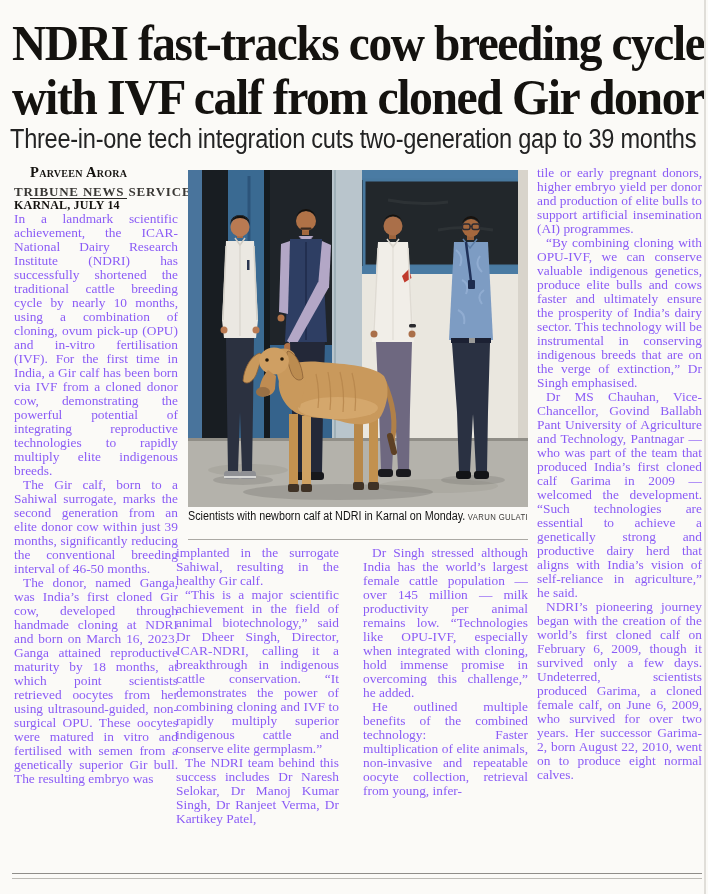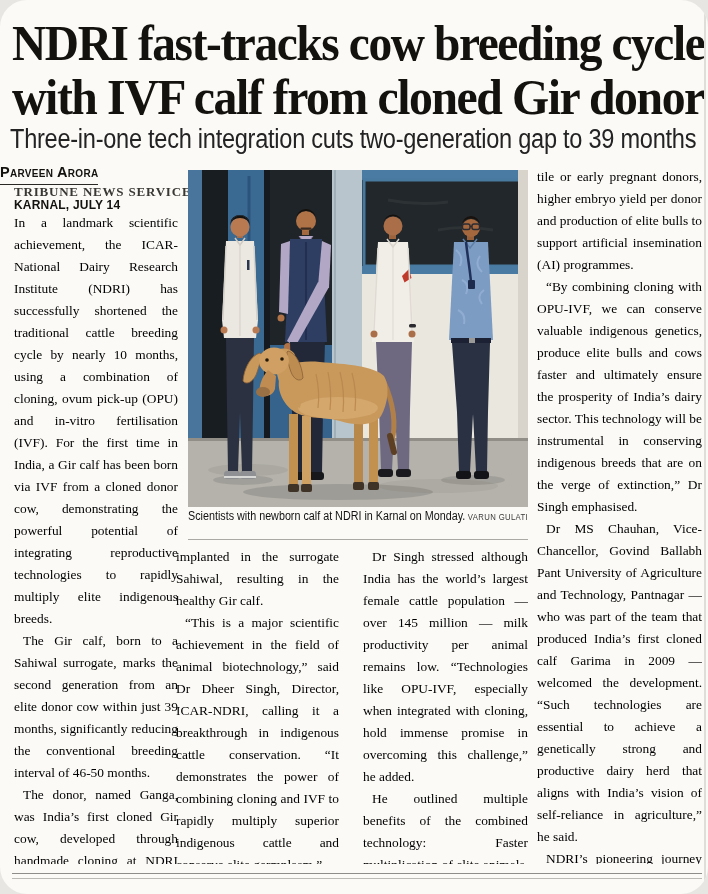--- a/index.html
+++ b/index.html
@@ -1,37 +1,37 @@
 <!DOCTYPE html>
 <html lang="en"><head>
 <meta charset="utf-8">
 <style>
   html,body{margin:0;padding:0;}
   body{background:#e8e6e2;font-family:"Liberation Serif",serif;}
-  #page{position:relative;width:708px;height:894px;background:#fbfaf7;margin:0 auto;overflow:hidden;border-radius:27px;}
+  #page{position:relative;width:708px;height:894px;background:#fbfaf7;margin:0 auto;overflow:hidden;}
   #page::after{content:"";position:absolute;right:2px;top:0;bottom:0;width:2px;background:#e0ded9;}
 
   
   .headline{position:absolute;left:12px;top:16px;width:692px;color:#14120f;}
   .headline .hl-line{font-family:"Liberation Serif",serif;font-weight:700;font-size:51px;line-height:54px;
     letter-spacing:-1.5px;white-space:nowrap;transform-origin:left center;}
   .subhead{position:absolute;left:10px;top:124px;width:694px;font-family:"Liberation Sans",sans-serif;
     font-size:27px;color:#232323;white-space:nowrap;transform-origin:left center;letter-spacing:-0.3px;}
 
   
-  .byline-author{position:absolute;left:0;top:164px;font-family:Liberation Sans, sans-serif;
+  .byline-author{position:absolute;left:30px;top:164px;font-family:Liberation Serif, serif;
     font-variant:small-caps;font-weight:700;font-size:14.5px;color:#14120f;border-bottom:1.5px solid #2a2825;
-    padding-bottom:4px;letter-spacing:.3px;}
+    padding-bottom:17px;letter-spacing:.3px;}
   .byline-agency{position:absolute;left:14px;top:184px;font-family:"Liberation Serif",serif;
     font-size:13px;color:#3a3835;letter-spacing:.8px;font-weight:700;}
-  .dateline{position:absolute;left:14px;top:198px;font-family:Liberation Sans, sans-serif;
+  .dateline{position:absolute;left:14px;top:198px;font-family:Liberation Serif, serif;
     font-weight:700;font-size:12px;color:#14120f;letter-spacing:.2px;}
 
   
-  .body-copy{position:absolute;font-size:13.4px;line-height:22px;color:#000000;text-align:justify;
+  .body-copy{position:absolute;font-size:13.4px;line-height:14px;color:#8b5cf6;text-align:justify;
     overflow:hidden;hyphens:auto;-webkit-hyphens:auto;}
   .body-copy p{margin:0;text-indent:9px;}
   .body-copy p.flush{text-indent:0;}
   #col1{left:14px;top:212px;width:164px;height:652px;}
   #col2{left:176px;top:546px;width:163px;height:318px;}
   #col3{left:363px;top:546px;width:165px;height:318px;}
   #col4{left:537px;top:166px;width:165px;height:698px;}
 
   
   .photo{position:absolute;left:188px;top:170px;width:340px;height:337px;background:#d9d6cf;overflow:hidden;}
@@ -202,20 +202,21 @@
   </div>
 
   <div class="caption" style="transform: scaleX(0.860759);">
     <span>Scientists with newborn calf at NDRI in Karnal on Monday.</span><span class="credit">VARUN GULATI</span>
   </div>
   <div class="caption-rule"></div>
 
   <div id="col2" class="body-copy">
     <p class="flush">implanted in the surrogate Sahiwal, resulting in the healthy Gir calf.</p>
     <p>“This is a major scientific achievement in the field of animal biotechnology,” said Dr Dheer Singh, Director, ICAR-NDRI, calling it a breakthrough in indigenous cattle conservation. “It demonstrates the power of combining cloning and IVF to rapidly multiply superior indigenous cattle and conserve elite germplasm.”</p>
+    <p>The NDRI team behind this success includes Dr Naresh Selokar, Dr Manoj Kumar Singh, Dr Ranjeet Verma, Dr Kartikey Patel,</p>
   </div>
 
   <div id="col3" class="body-copy">
     <p>Dr Singh stressed although India has the world’s largest female cattle population — over 145 million — milk productivity per animal remains low. “Technologies like OPU-IVF, especially when integrated with cloning, hold immense promise in overcoming this challenge,” he added.</p>
     <p>He outlined multiple benefits of the combined technology: Faster multiplication of elite animals, non-invasive and repeatable oocyte collection, retrieval from young, infer-</p>
   </div>
 
   <div id="col4" class="body-copy">
     <p class="flush">tile or early pregnant donors, higher embryo yield per donor and production of elite bulls to support artificial insemination (AI) programmes.</p>
     <p>“By combining cloning with OPU-IVF, we can conserve valuable indigenous genetics, produce elite bulls and cows faster and ultimately ensure the prosperity of India’s dairy sector. This technology will be instrumental in conserving indigenous breeds that are on the verge of extinction,” Dr Singh emphasised.</p>

